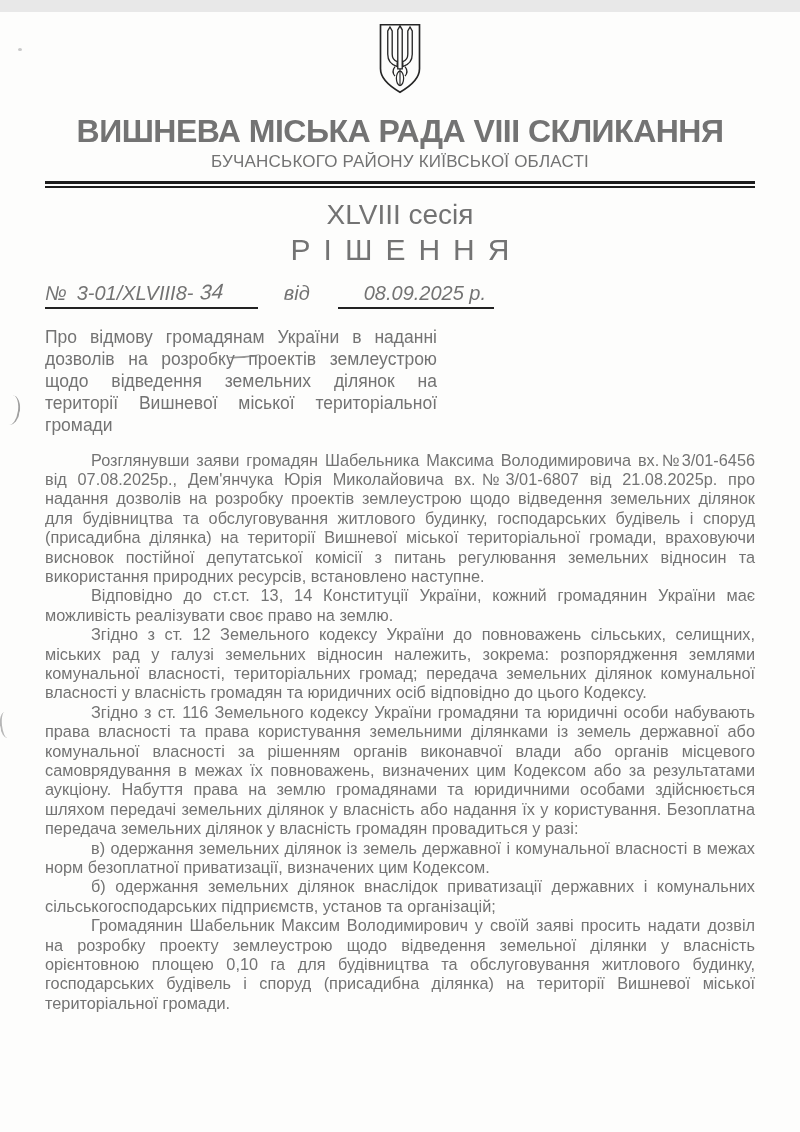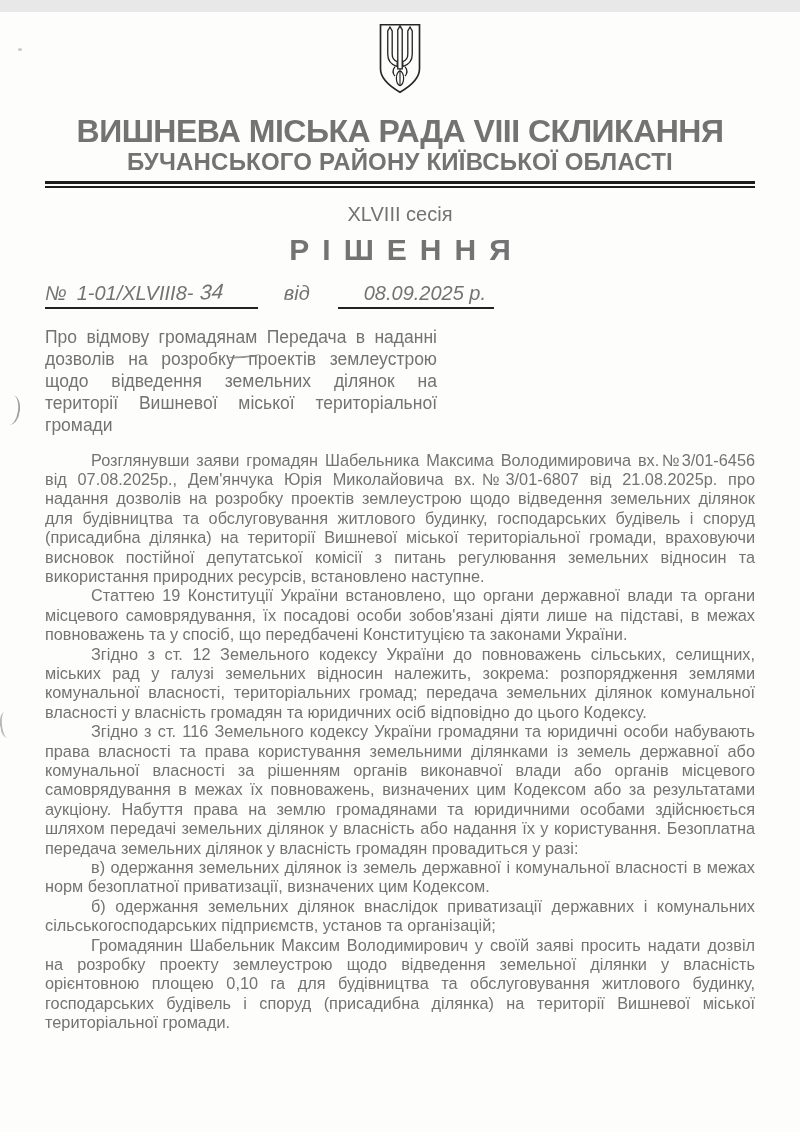--- a/index.html
+++ b/index.html
@@ -15,29 +15,29 @@
     overflow:hidden;
   }
   .emblem{display:block;margin:0 auto;width:58px;height:78px;}
   .emblem path,.emblem ellipse{fill:none;stroke:#262626;}
   .council{
     margin-top:13px;text-align:center;
     font-size:32px;font-weight:bold;letter-spacing:-0.5px;
     line-height:36px;white-space:nowrap;
   }
   .district{
-    text-align:center;font-size:24px;font-weight:bold;
+    text-align:center;font-size:17px;font-weight:normal;
     line-height:26px;letter-spacing:0.2px;white-space:nowrap;
   }
   .rule{margin-top:6px;}
   .rule .thick{height:3px;background:#1d1d1d;}
   .rule .thin{height:1.5px;background:#1d1d1d;margin-top:2px;}
-  .session{margin-top:11px;text-align:center;font-size:20px;line-height:31px;}
+  .session{margin-top:11px;text-align:center;font-size:28px;line-height:31px;}
   .decision{
-    margin-top:3px;text-align:center;font-size:30px;font-weight:bold;
+    margin-top:3px;text-align:center;font-size:30px;font-weight:normal;
     letter-spacing:13px;text-indent:13px;line-height:34px;
   }
   .ref{
     margin-top:14px;font-style:italic;font-size:20px;line-height:24px;
     white-space:nowrap;
   }
   .ref .u{border-bottom:2px solid #222;display:inline-block;padding-bottom:2px;}
   .ref .numgroup{padding-right:34px;}
   .ref .no-sign{margin-right:10px;}
   .ref .hand{
@@ -100,28 +100,28 @@
 
   <div class="rule">
     <div class="thick"></div>
     <div class="thin"></div>
   </div>
 
   <div class="session">XLVIII сесія</div>
   <div class="decision">РІШЕННЯ</div>
 
   <div class="ref">
-    <span class="u numgroup"><span class="no-sign">№</span><span>1-01/XLVIII8-</span><span class="hand">34</span></span><span class="vid">від</span><span class="u dategroup">08.09.2025 р.</span>
+    <span class="u numgroup"><span class="no-sign">№</span><span>3-01/XLVIII8-</span><span class="hand">34</span></span><span class="vid">від</span><span class="u dategroup">08.09.2025 р.</span>
   </div>
 
-  <div class="subject">Про відмову громадянам Передача в наданні дозволів на розробку проектів землеустрою щодо відведення земельних ділянок на території Вишневої міської територіальної громади</div>
+  <div class="subject">Про відмову громадянам України в наданні дозволів на розробку проектів землеустрою щодо відведення земельних ділянок на території Вишневої міської територіальної громади</div>
 
   <div class="body-text">
       <p>Розглянувши заяви громадян Шабельника Максима Володимировича вх.№3/01-6456 від 07.08.2025р., Дем'янчука Юрія Миколайовича вх.№3/01-6807 від 21.08.2025р. про надання дозволів на розробку проектів землеустрою щодо відведення земельних ділянок для будівництва та обслуговування житлового будинку, господарських будівель і споруд (присадибна ділянка) на території Вишневої міської територіальної громади, враховуючи висновок постійної депутатської комісії з питань регулювання земельних відносин та використання природних ресурсів, встановлено наступне.</p>
-      <p>Статтею 19 Конституції України встановлено, що органи державної влади та органи місцевого самоврядування, їх посадові особи зобов'язані діяти лише на підставі, в межах повноважень та у спосіб, що передбачені Конституцією та законами України.</p>
+      <p>Відповідно до ст.ст. 13, 14 Конституції України, кожний громадянин України має можливість реалізувати своє право на землю.</p>
       <p>Згідно з ст. 12 Земельного кодексу України до повноважень сільських, селищних, міських рад у галузі земельних відносин належить, зокрема: розпорядження землями комунальної власності, територіальних громад; передача земельних ділянок комунальної власності у власність громадян та юридичних осіб відповідно до цього Кодексу.</p>
       <p>Згідно з ст. 116 Земельного кодексу України громадяни та юридичні особи набувають права власності та права користування земельними ділянками із земель державної або комунальної власності за рішенням органів виконавчої влади або органів місцевого самоврядування в межах їх повноважень, визначених цим Кодексом або за результатами аукціону. Набуття права на землю громадянами та юридичними особами здійснюється шляхом передачі земельних ділянок у власність або надання їх у користування. Безоплатна передача земельних ділянок у власність громадян провадиться у разі:</p>
       <p>в) одержання земельних ділянок із земель державної і комунальної власності в межах норм безоплатної приватизації, визначених цим Кодексом.</p>
       <p>б) одержання земельних ділянок внаслідок приватизації державних і комунальних сільськогосподарських підприємств, установ та організацій;</p>
       <p>Громадянин Шабельник Максим Володимирович у своїй заяві просить надати дозвіл на розробку проекту землеустрою щодо відведення земельної ділянки у власність орієнтовною площею 0,10 га для будівництва та обслуговування житлового будинку, господарських будівель і споруд (присадибна ділянка) на території Вишневої міської територіальної громади.</p>
     </div>
 
   <div class="artifact arc1"></div>
   <div class="artifact arc2"></div>
   <div class="artifact scribble"></div>

